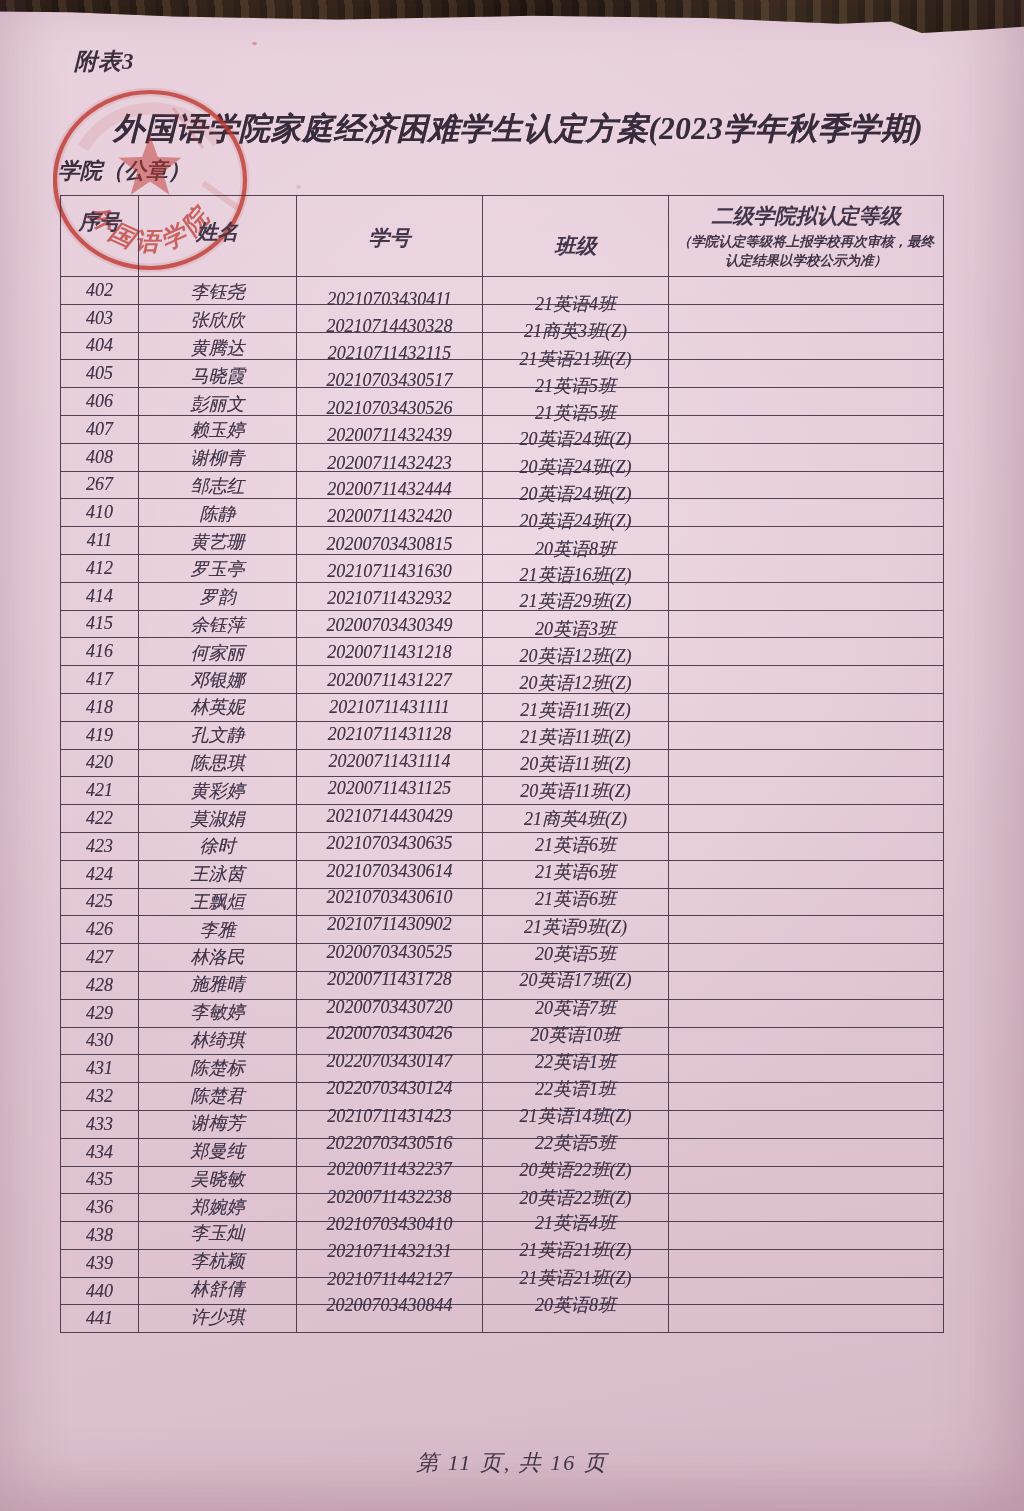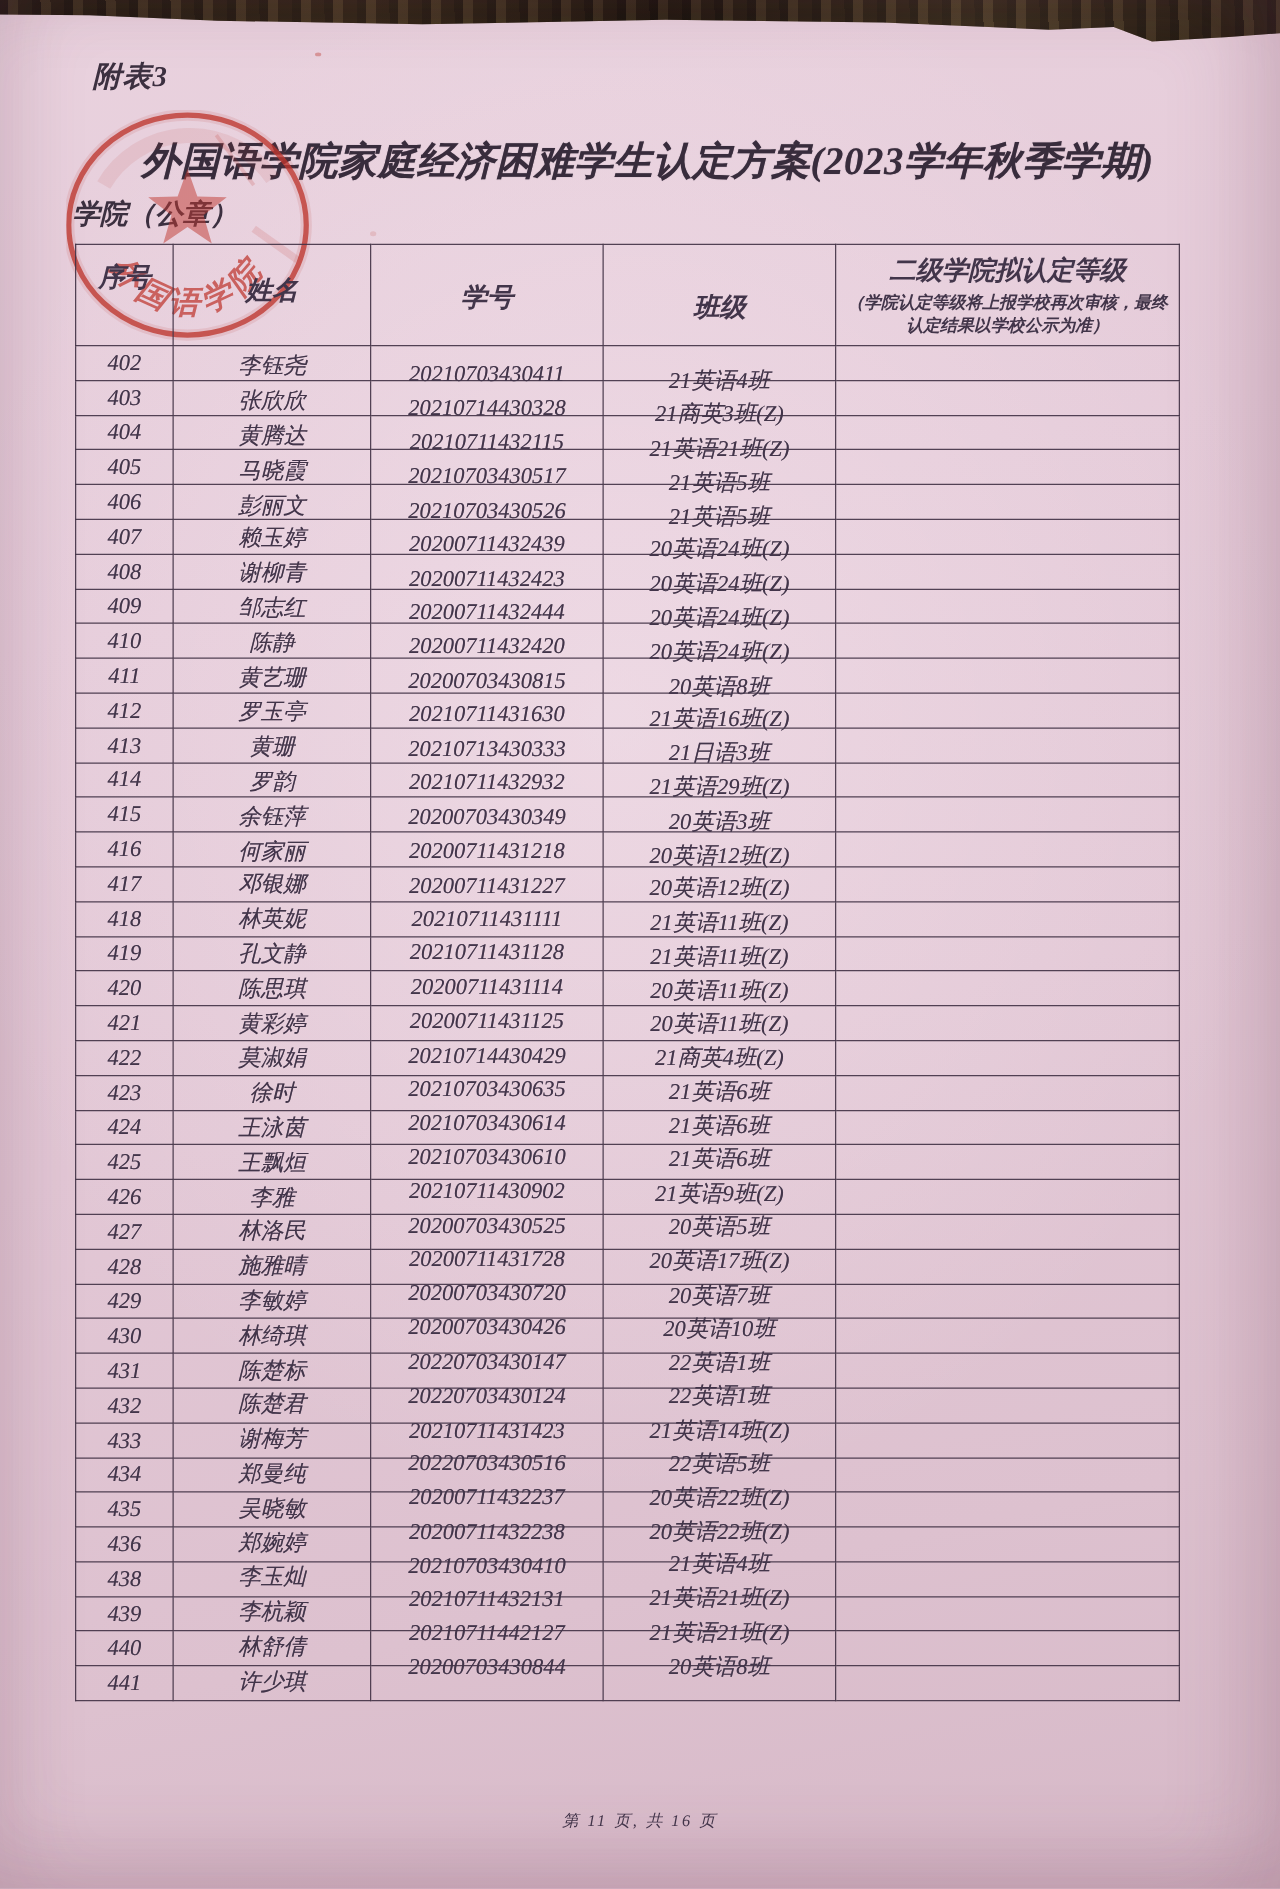--- a/index.html
+++ b/index.html
@@ -52,21 +52,21 @@
     font-weight:400;
   }
   table.doc thead th{height:80px;}
   table.doc tbody td{height:26.8px;font-size:18px;}
   table.doc td span{display:inline-block;white-space:nowrap;text-shadow:0 0 .5px rgba(66,53,74,.55);}
   .h-main{font-size:21px;font-weight:700;display:block;}
   .h-note{font-size:13.5px;font-weight:700;display:block;line-height:1.35;margin-top:3px;padding:0 6px;}
   .h-cell span{font-size:21px;font-weight:700;display:inline-block;}
   .footer{
     position:absolute;left:0;right:0;top:1448px;text-align:center;
-    font-size:13px;color:#42354a;letter-spacing:2px;
+    font-size:22px;color:#42354a;letter-spacing:2px;
   }
 </style>
 </head>
 <body>
 
 <div class="photo">
 
   <div class="wood"></div>
 
   <div class="speck" style="left:252px;top:42px;width:5px;height:3px;"></div>
@@ -158,21 +158,21 @@
           <td><span></span></td>
         </tr>
         <tr>
           <td><span>408</span></td>
           <td><span style="transform: translateY(1px);">谢柳青</span></td>
           <td><span style="transform: translateY(6px);">20200711432423</span></td>
           <td><span style="transform: translateY(10px);">20英语24班(Z)</span></td>
           <td><span></span></td>
         </tr>
         <tr>
-          <td><span>409</span></td>
+          <td><span>267</span></td>
           <td><span style="transform: translateY(1px);">邹志红</span></td>
           <td><span style="transform: translateY(5px);">20200711432444</span></td>
           <td><span style="transform: translateY(9px);">20英语24班(Z)</span></td>
           <td><span></span></td>
         </tr>
         <tr>
           <td><span>410</span></td>
           <td><span style="transform: translateY(1px);">陈静</span></td>
           <td><span style="transform: translateY(4px);">20200711432420</span></td>
           <td><span style="transform: translateY(8px);">20英语24班(Z)</span></td>
@@ -186,27 +186,20 @@
           <td><span></span></td>
         </tr>
         <tr>
           <td><span>412</span></td>
           <td><span style="transform: translateY(1px);">罗玉亭</span></td>
           <td><span style="transform: translateY(3px);">20210711431630</span></td>
           <td><span style="transform: translateY(7px);">21英语16班(Z)</span></td>
           <td><span></span></td>
         </tr>
         <tr>
-          <td><span>413</span></td>
-          <td><span style="transform: translateY(1px);">黄珊</span></td>
-          <td><span style="transform: translateY(3px);">20210713430333</span></td>
-          <td><span style="transform: translateY(6px);">21日语3班</span></td>
-          <td><span></span></td>
-        </tr>
-        <tr>
           <td><span>414</span></td>
           <td><span style="transform: translateY(1px);">罗韵</span></td>
           <td><span style="transform: translateY(2px);">20210711432932</span></td>
           <td><span style="transform: translateY(5px);">21英语29班(Z)</span></td>
           <td><span></span></td>
         </tr>
         <tr>
           <td><span>415</span></td>
           <td><span style="transform: translateY(1px);">余钰萍</span></td>
           <td><span style="transform: translateY(2px);">20200703430349</span></td>

